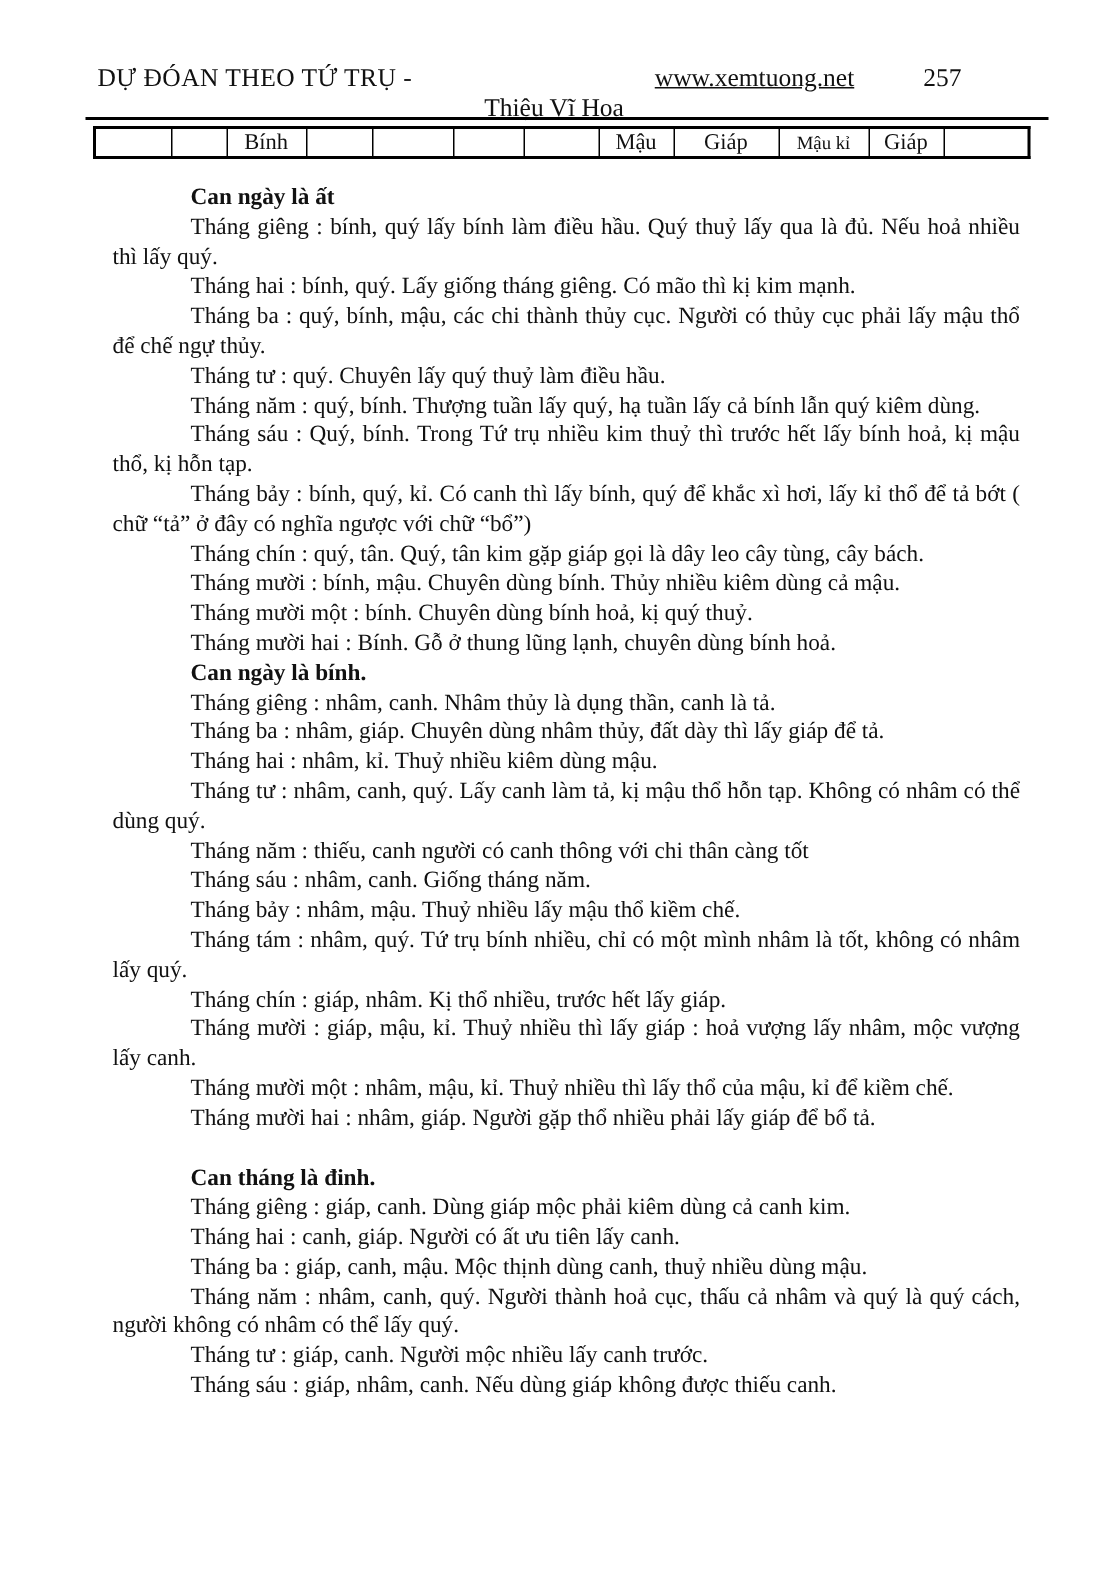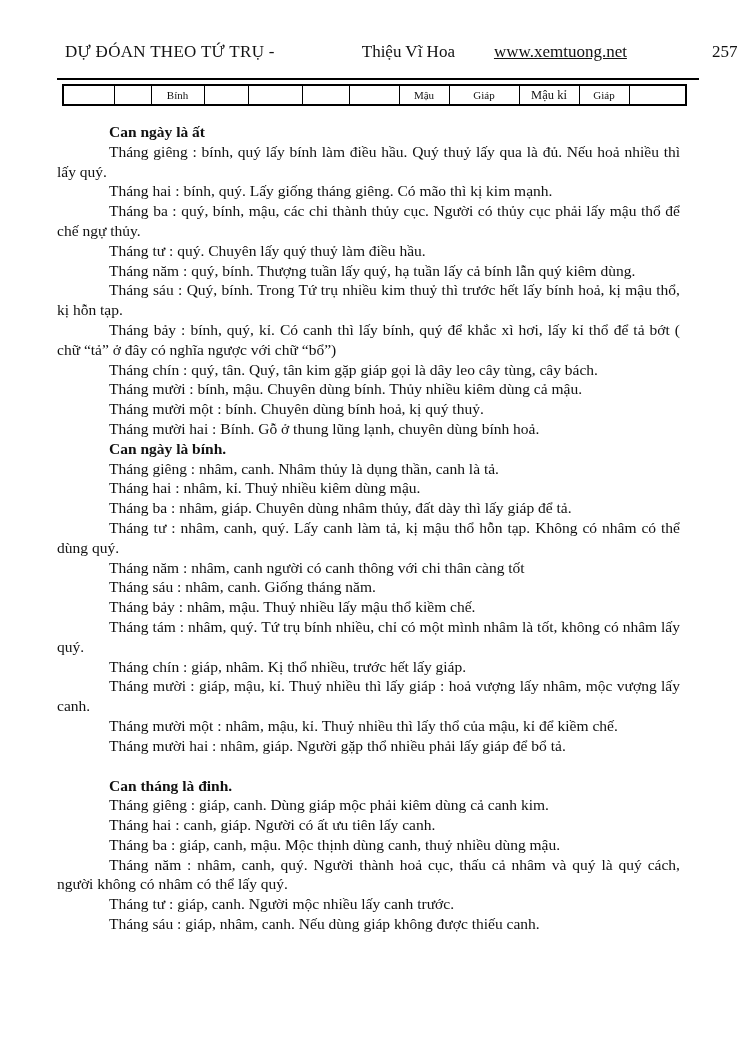--- a/index.html
+++ b/index.html
@@ -14,24 +14,23 @@
     overflow: hidden;
   }
   
   .hdr {
     position: absolute;
     top: 42px; left: 65px; right: 64px;
     display: flex;
     align-items: flex-start;
     font-size: 17px;
     white-space: nowrap;
-    gap: 39px;
   }
   .hdr .title { letter-spacing: 0.3px; }
-  .hdr .author { margin-left: 48px; }
+  .hdr .author { margin-left: 48px; margin-top: 20px; }
   .hdr .site { margin-left: auto; margin-right: 46px; color: #111111; }
   .hdr .pagenum { margin-right: 39px; }
   
   .rule {
     position: absolute;
     top: 78px; left: 57px; right: 45px;
     border-top: 2px solid #000;
   }
   
   table.grid {
@@ -40,29 +39,29 @@
     border-collapse: collapse;
     table-layout: fixed;
     width: 623px;
     border: 2px solid #000;
   }
   table.grid td {
     border: 1px solid #000;
     height: 20px;
     text-align: center;
     vertical-align: middle;
-    font-size: 11px;
+    font-size: 15px;
     padding: 0 1px;
     overflow: hidden;
   }
   table.grid td.small { font-size: 12.5px; }
   
   .bodytext {
     position: absolute;
-    top: 122px; left: 57px; right: 64px;
+    top: 122px; left: 75px; right: 64px;
     font-size: 15.5px;
     line-height: 19.8px;
     text-align: justify;
   }
   .bodytext p { text-indent: 52px; }
   .bodytext h3 {
     font-size: 15.5px;
     font-weight: bold;
     text-indent: 52px;
     text-align: left;
@@ -129,24 +128,24 @@
       <p>Tháng bảy : bính, quý, kỉ. Có canh thì lấy bính, quý để khắc xì hơi, lấy kỉ thổ để tả bớt ( chữ “tả” ở đây có nghĩa ngược với chữ “bổ”)</p>
       <p>Tháng chín : quý, tân. Quý, tân kim gặp giáp gọi là dây leo cây tùng, cây bách.</p>
       <p>Tháng mười : bính, mậu. Chuyên dùng bính. Thủy nhiều kiêm dùng cả mậu.</p>
       <p>Tháng mười một : bính. Chuyên dùng bính hoả, kị quý thuỷ.</p>
       <p>Tháng mười hai : Bính. Gỗ ở thung lũng lạnh, chuyên dùng bính hoả.</p>
     </section>
 
     <section>
       <h3>Can ngày là bính.</h3>
       <p>Tháng giêng : nhâm, canh. Nhâm thủy là dụng thần, canh là tả.</p>
+      <p>Tháng ba : nhâm, giáp. Chuyên dùng nhâm thủy, đất dày thì lấy giáp để tả.</p>
       <p>Tháng hai : nhâm, kỉ. Thuỷ nhiều kiêm dùng mậu.</p>
-      <p>Tháng ba : nhâm, giáp. Chuyên dùng nhâm thủy, đất dày thì lấy giáp để tả.</p>
       <p>Tháng tư : nhâm, canh, quý. Lấy canh làm tả, kị mậu thổ hỗn tạp. Không có nhâm  có thể  dùng quý.</p>
-      <p>Tháng năm : nhâm, canh người có canh thông với chi thân càng tốt</p>
+      <p>Tháng năm : thiếu, canh người có canh thông với chi thân càng tốt</p>
       <p>Tháng sáu : nhâm, canh. Giống tháng năm.</p>
       <p>Tháng bảy : nhâm, mậu. Thuỷ nhiều lấy mậu thổ kiềm chế.</p>
       <p>Tháng tám : nhâm, quý. Tứ trụ bính nhiều, chỉ có một mình nhâm là tốt, không có nhâm lấy quý.</p>
       <p>Tháng chín : giáp, nhâm. Kị thổ nhiều, trước hết lấy giáp.</p>
       <p>Tháng mười : giáp, mậu, kỉ. Thuỷ nhiều thì lấy giáp : hoả vượng lấy nhâm, mộc vượng lấy canh.</p>
       <p>Tháng mười một : nhâm, mậu, kỉ. Thuỷ nhiều thì lấy thổ của mậu, kỉ để kiềm chế.</p>
       <p>Tháng mười hai : nhâm, giáp. Người gặp thổ nhiều phải lấy giáp để bổ tả.</p>
     </section>
 
     <section>

